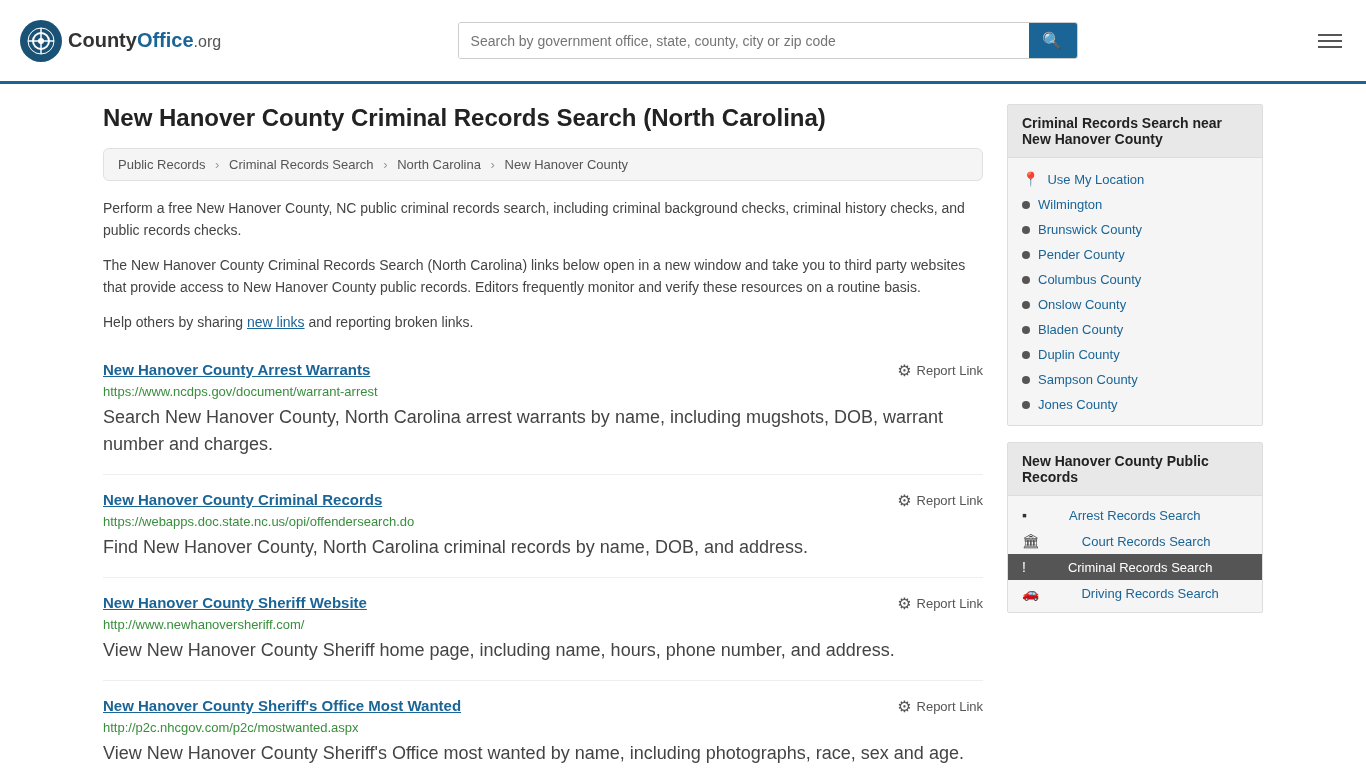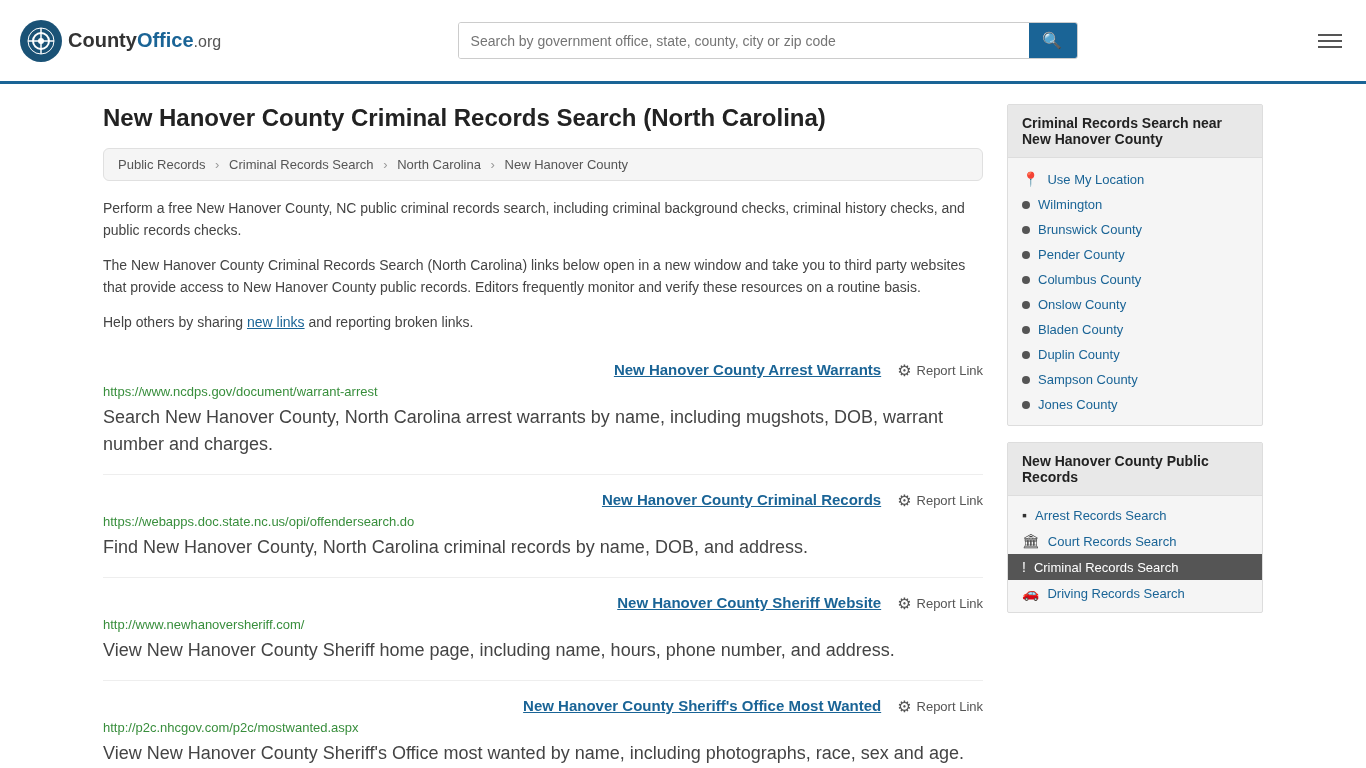--- a/index.html
+++ b/index.html
@@ -134,21 +134,21 @@
     }
 
     
     .result-item {
       border-bottom: 1px solid #eee;
       padding: 16px 0;
     }
     .result-item:last-child { border-bottom: none; }
     .result-header {
       display: flex;
-      justify-content: flex-end;
+      justify-content: space-between;
       align-items: flex-start;
       margin-bottom: 4px;
     }
     .result-title {
       font-size: 15px;
       font-weight: bold;
       color: #1a6496;
       text-decoration: underline;
       cursor: pointer;
     }
@@ -235,20 +235,21 @@
     .sidebar-records-list li.active {
       background: #555;
       color: #fff;
     }
     .sidebar-records-list li.active a {
       color: #fff;
     }
     .sidebar-records-list li a {
       color: #1a6496;
       text-decoration: none;
+      margin-left: 34px;
     }
     .rec-icon {
       font-size: 14px;
       flex-shrink: 0;
     }
   </style>
 </head>
 <body>
 
 <header class="header">

